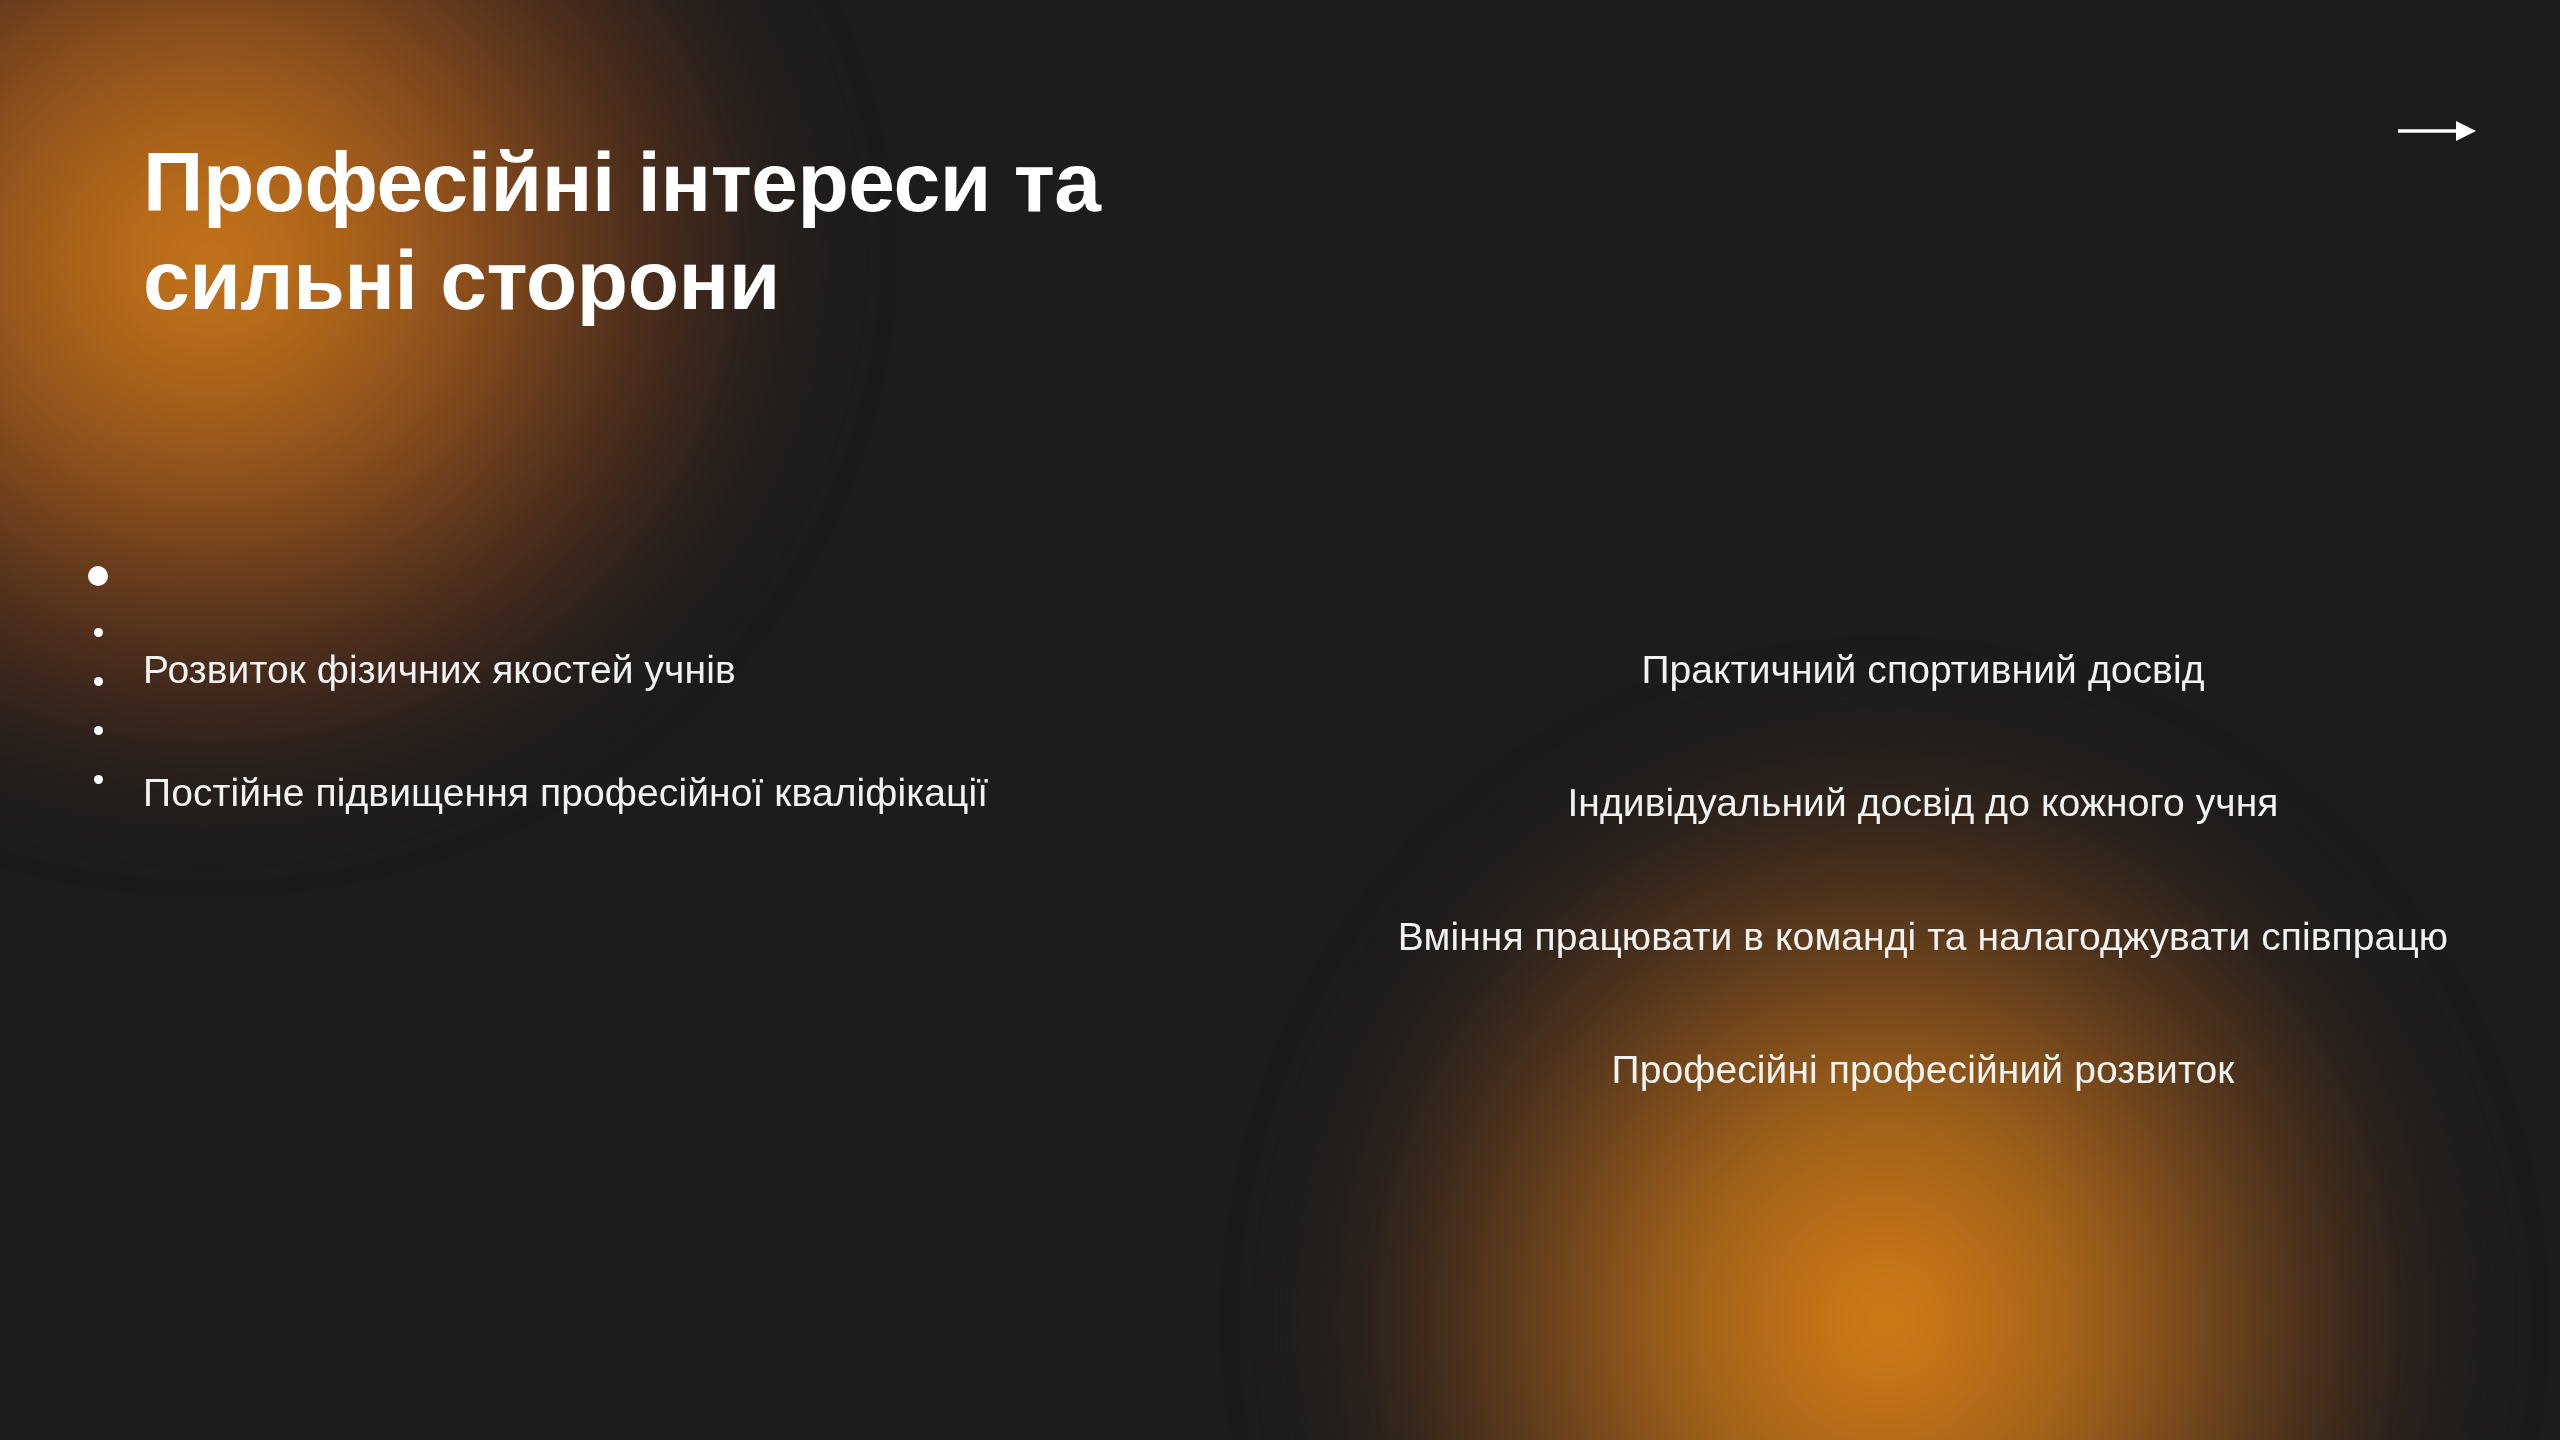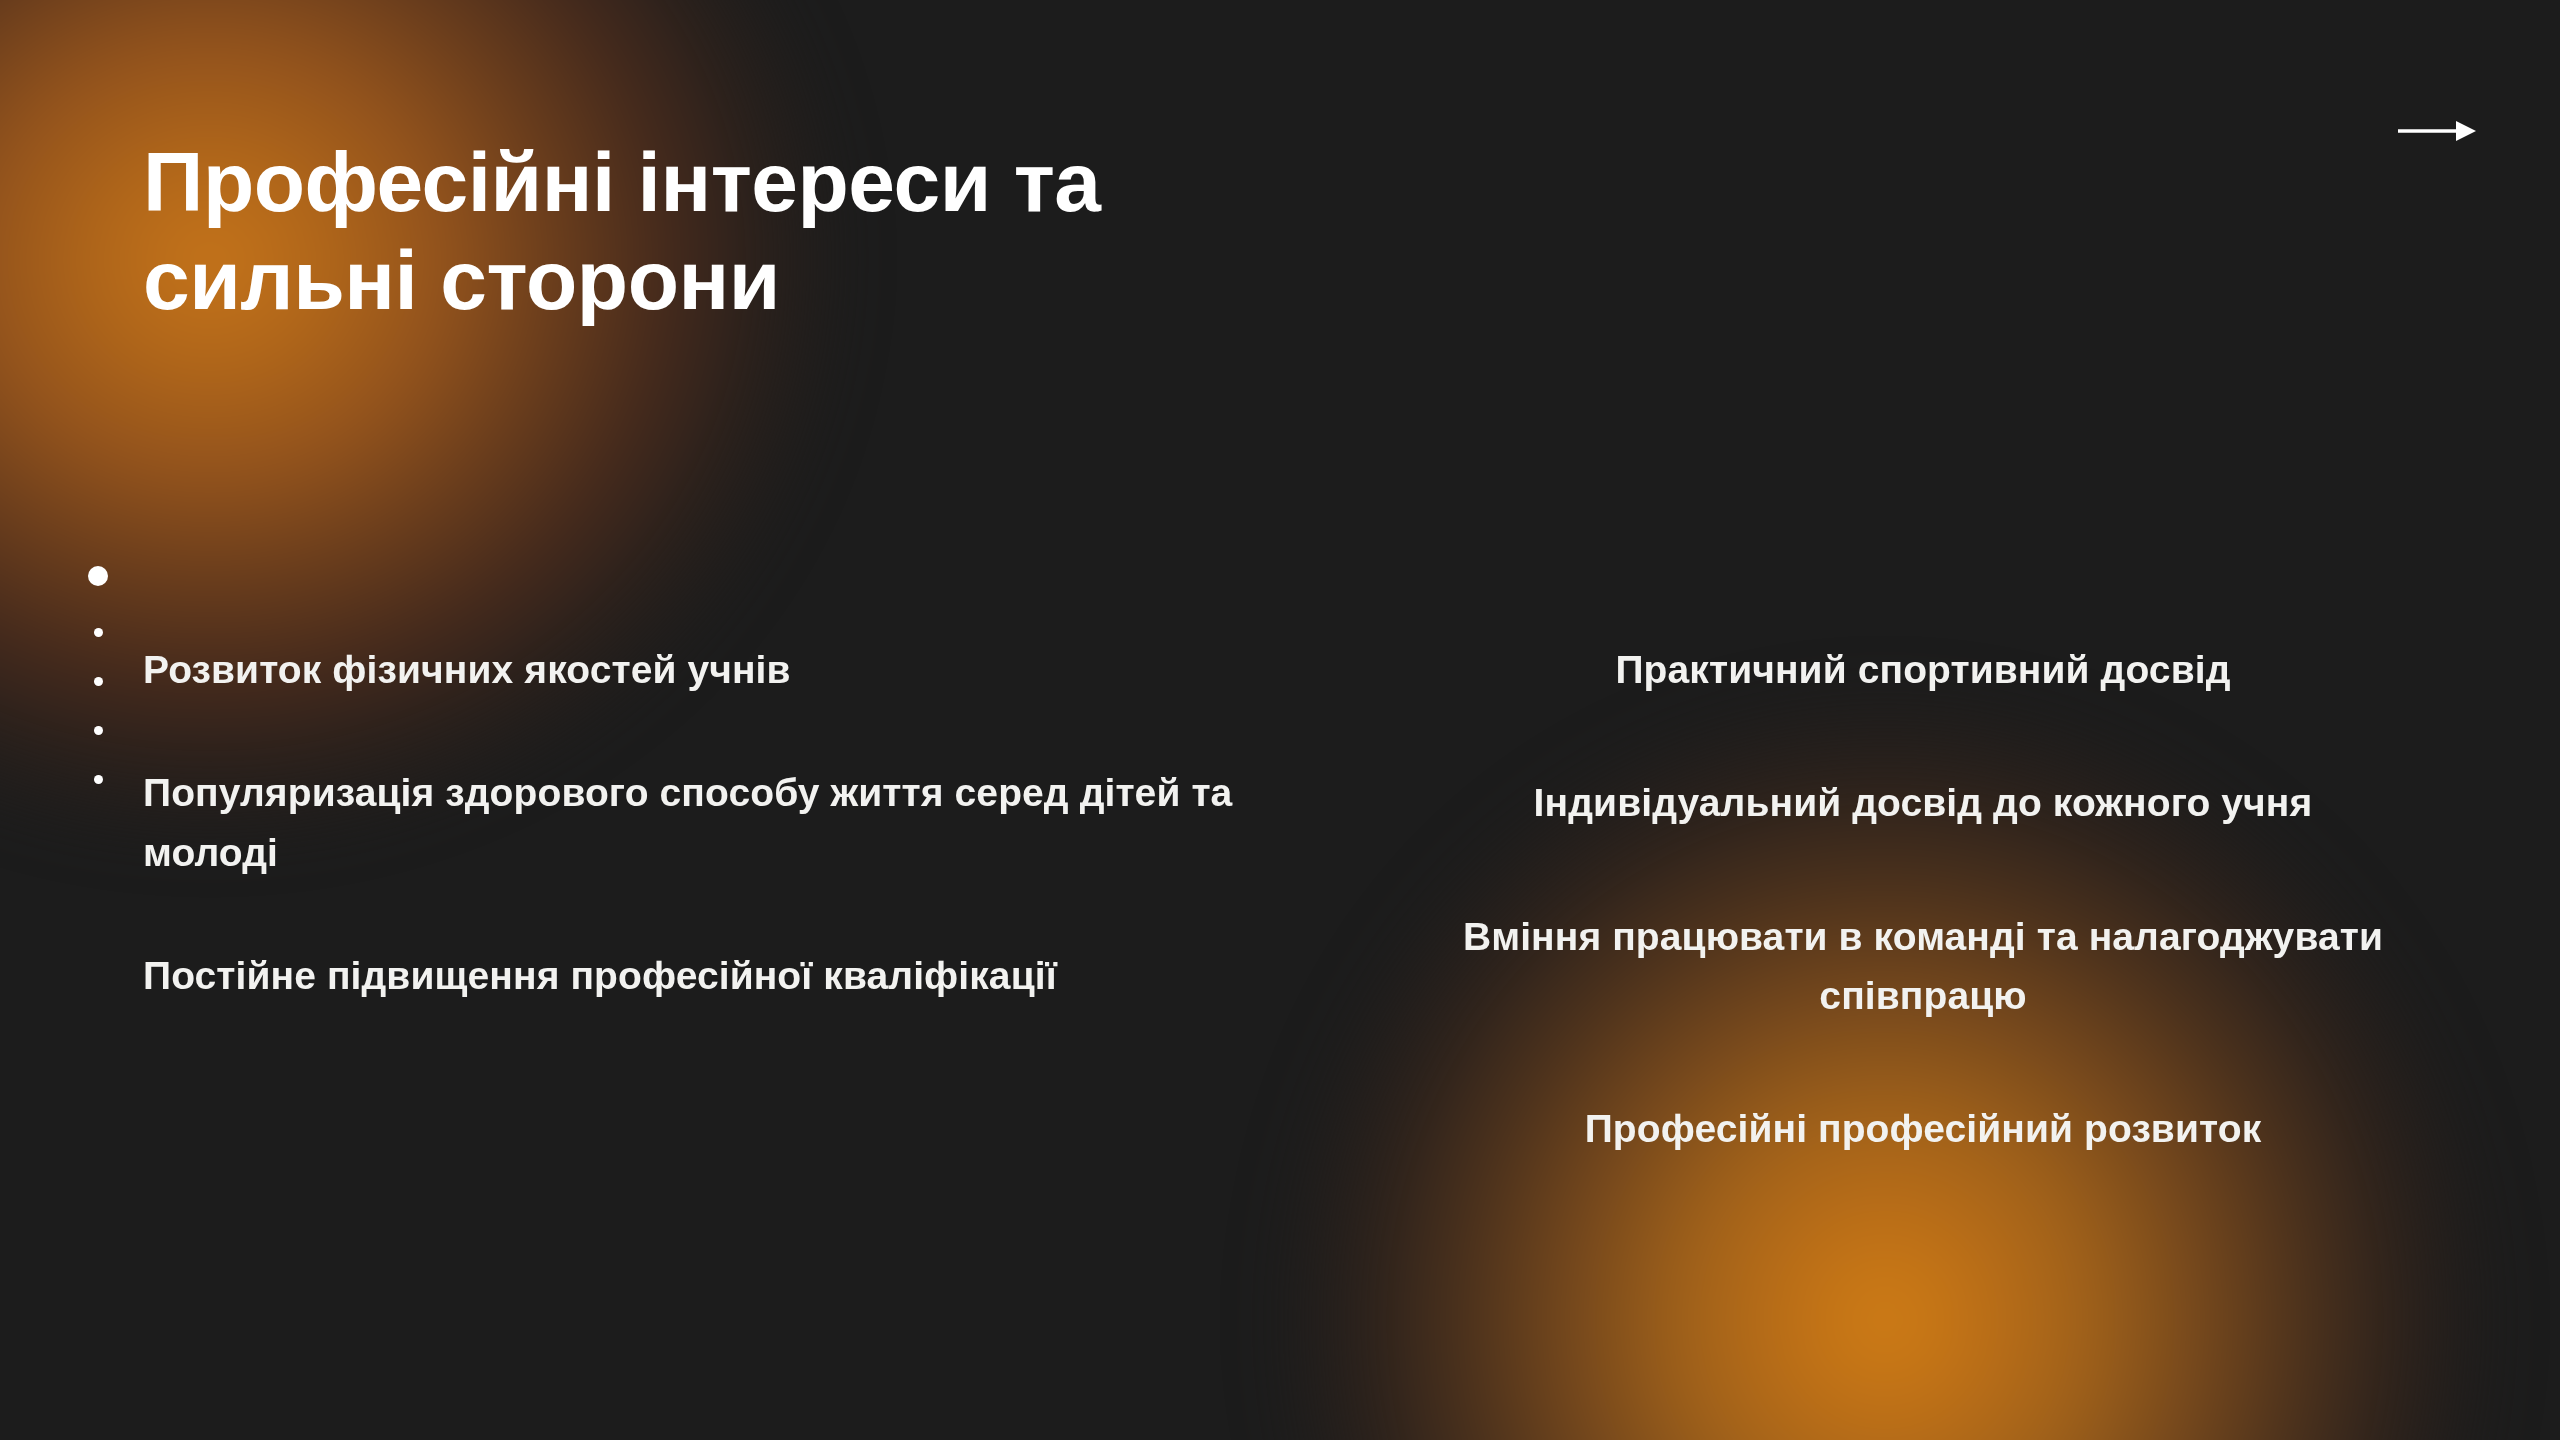--- a/index.html
+++ b/index.html
@@ -119,21 +119,21 @@
   .col {
     position: absolute;
     top: 0;
   }
   .col-left  { left: 143px;  width: 1100px; }
   .col-right { left: 1393px; width: 1060px; }
 
   .bullet-item {
     margin: 0 0 64px 0;
     font-size: 39px;
-    font-weight: 700;
+    font-weight: 400;
     line-height: 1.52;
     color: #f2f2f0;
     letter-spacing: 0.1px;
   }
   .bullet-item:last-child { margin-bottom: 0; }
 
   .col-right .bullet-item { margin-bottom: 74px; text-align: center; }
 </style>
 </head>
 <body>
@@ -157,21 +157,20 @@
       <div class="dot small"></div>
       <div class="dot small last"></div>
     </div>
 
     <h1 class="slide-title">Професійні інтереси та сильні сторони</h1>
 
     <div class="columns">
 
       <div class="col col-left">
         <p class="bullet-item">Розвиток фізичних якостей учнів</p>
-        <p class="bullet-item">Популяризація здорового способу життя серед дітей та молоді</p>
         <p class="bullet-item">Постійне підвищення професійної кваліфікації</p>
       </div>
 
       <div class="col col-right">
         <p class="bullet-item">Практичний спортивний досвід</p>
         <p class="bullet-item">Індивідуальний досвід до кожного учня</p>
         <p class="bullet-item">Вміння працювати в команді та налагоджувати співпрацю</p>
         <p class="bullet-item">Професійні професійний розвиток</p>
       </div>
 

